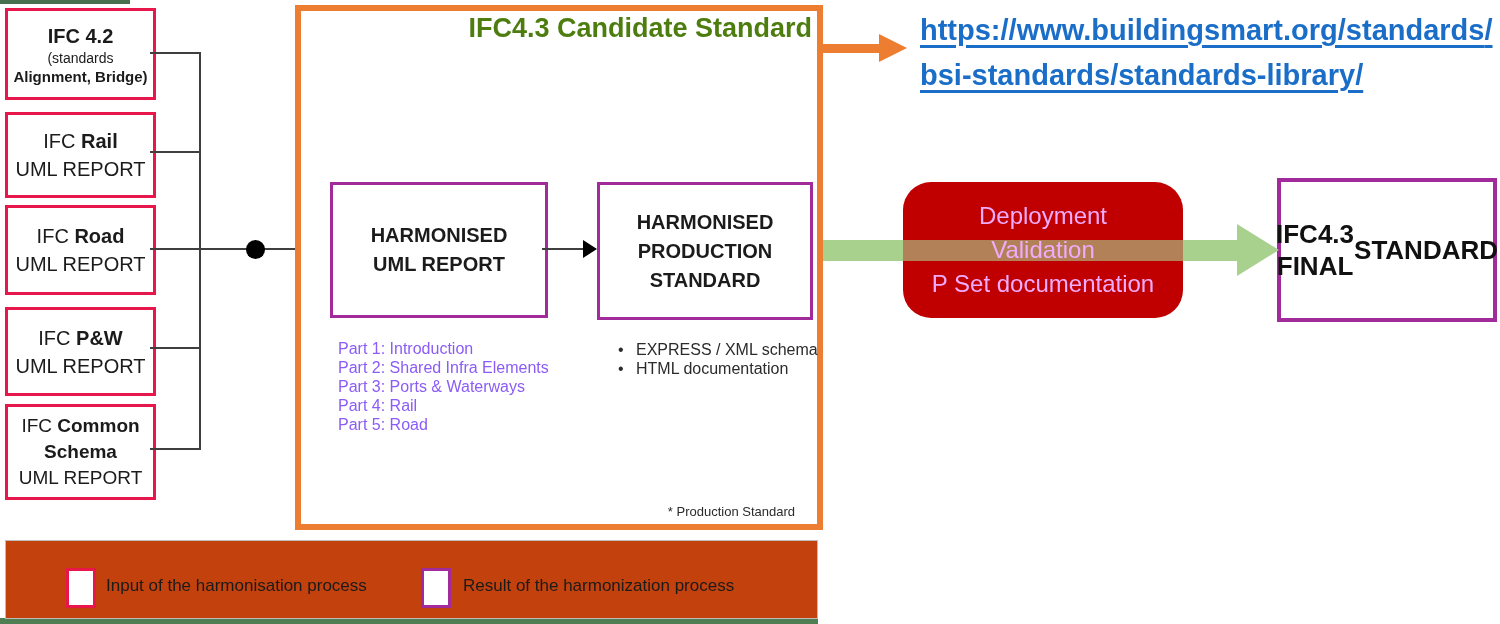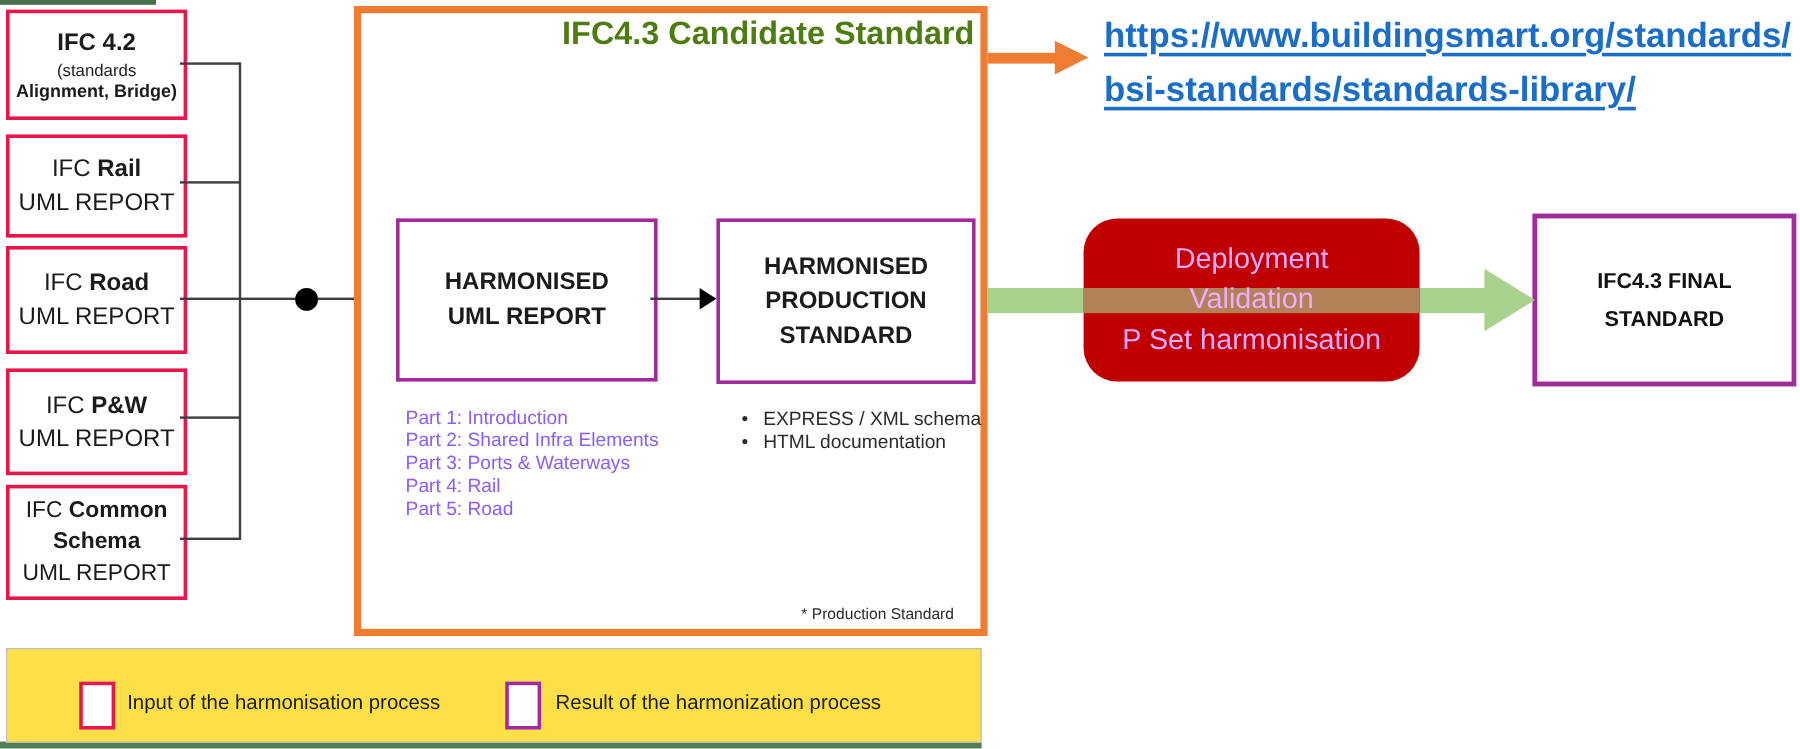--- a/index.html
+++ b/index.html
@@ -60,25 +60,25 @@
 
   
   .deploy{position:absolute;left:903px;top:182px;width:280px;height:136px;background:#c00000;border-radius:28px;
           z-index:2;overflow:hidden;display:flex;flex-direction:column;justify-content:center;
           text-align:center;color:#f0abfc;font-size:24px;line-height:34px;}
   .deploy .blend-band{position:absolute;left:0;top:58px;width:100%;height:21px;background:rgba(169,209,142,0.62);z-index:1;}
   .deploy .dl{position:relative;z-index:2;}
 
   
   .final{position:absolute;left:1277px;top:178px;width:212px;height:136px;background:#fff;border:4px solid #a12b9b;
-         display:flex;flex-direction:column;justify-content:center;align-items:center;text-align:center;
-         font-weight:bold;font-size:18px;line-height:32px;color:#111;}
+         display:flex;flex-direction:row;justify-content:center;align-items:center;text-align:center;
+         font-weight:bold;font-size:26px;line-height:32px;color:#111;}
 
   
-  .legend{position:absolute;left:5px;top:540px;width:811px;height:77px;background:#fde047;border:1px solid #bdbdbd;}
+  .legend{position:absolute;left:5px;top:540px;width:811px;height:77px;background:#c2410c;border:1px solid #bdbdbd;}
   .swatch{position:absolute;top:27px;width:24px;height:34px;background:#fff;}
   .swatch.red{left:60px;border:3px solid #e8174b;}
   .swatch.purple{left:415px;border:3px solid #a12b9b;}
   .legend-label{position:absolute;top:35px;font-size:17px;color:#1b1b1b;}
   .ll1{left:100px;}
   .ll2{left:457px;}
 </style>
 </head>
 <body>
 
@@ -156,21 +156,21 @@
 
   <a class="link"><span>https://www.buildingsmart.org/standards</span><span>/bsi-standards/standards-library/</span></a>
 
   <div class="garrow-shaft"></div>
   <div class="garrow-head"></div>
 
   <div class="deploy">
     <div class="blend-band"></div>
     <div class="dl">Deployment</div>
     <div class="dl">Validation</div>
-    <div class="dl">P Set harmonisation</div>
+    <div class="dl">P Set documentation</div>
   </div>
 
   <div class="final">
     <div>IFC4.3 FINAL</div>
     <div>STANDARD</div>
   </div>
 
   <div class="legend">
     <div class="swatch red"></div>
     <div class="legend-label ll1">Input of the harmonisation process</div>

